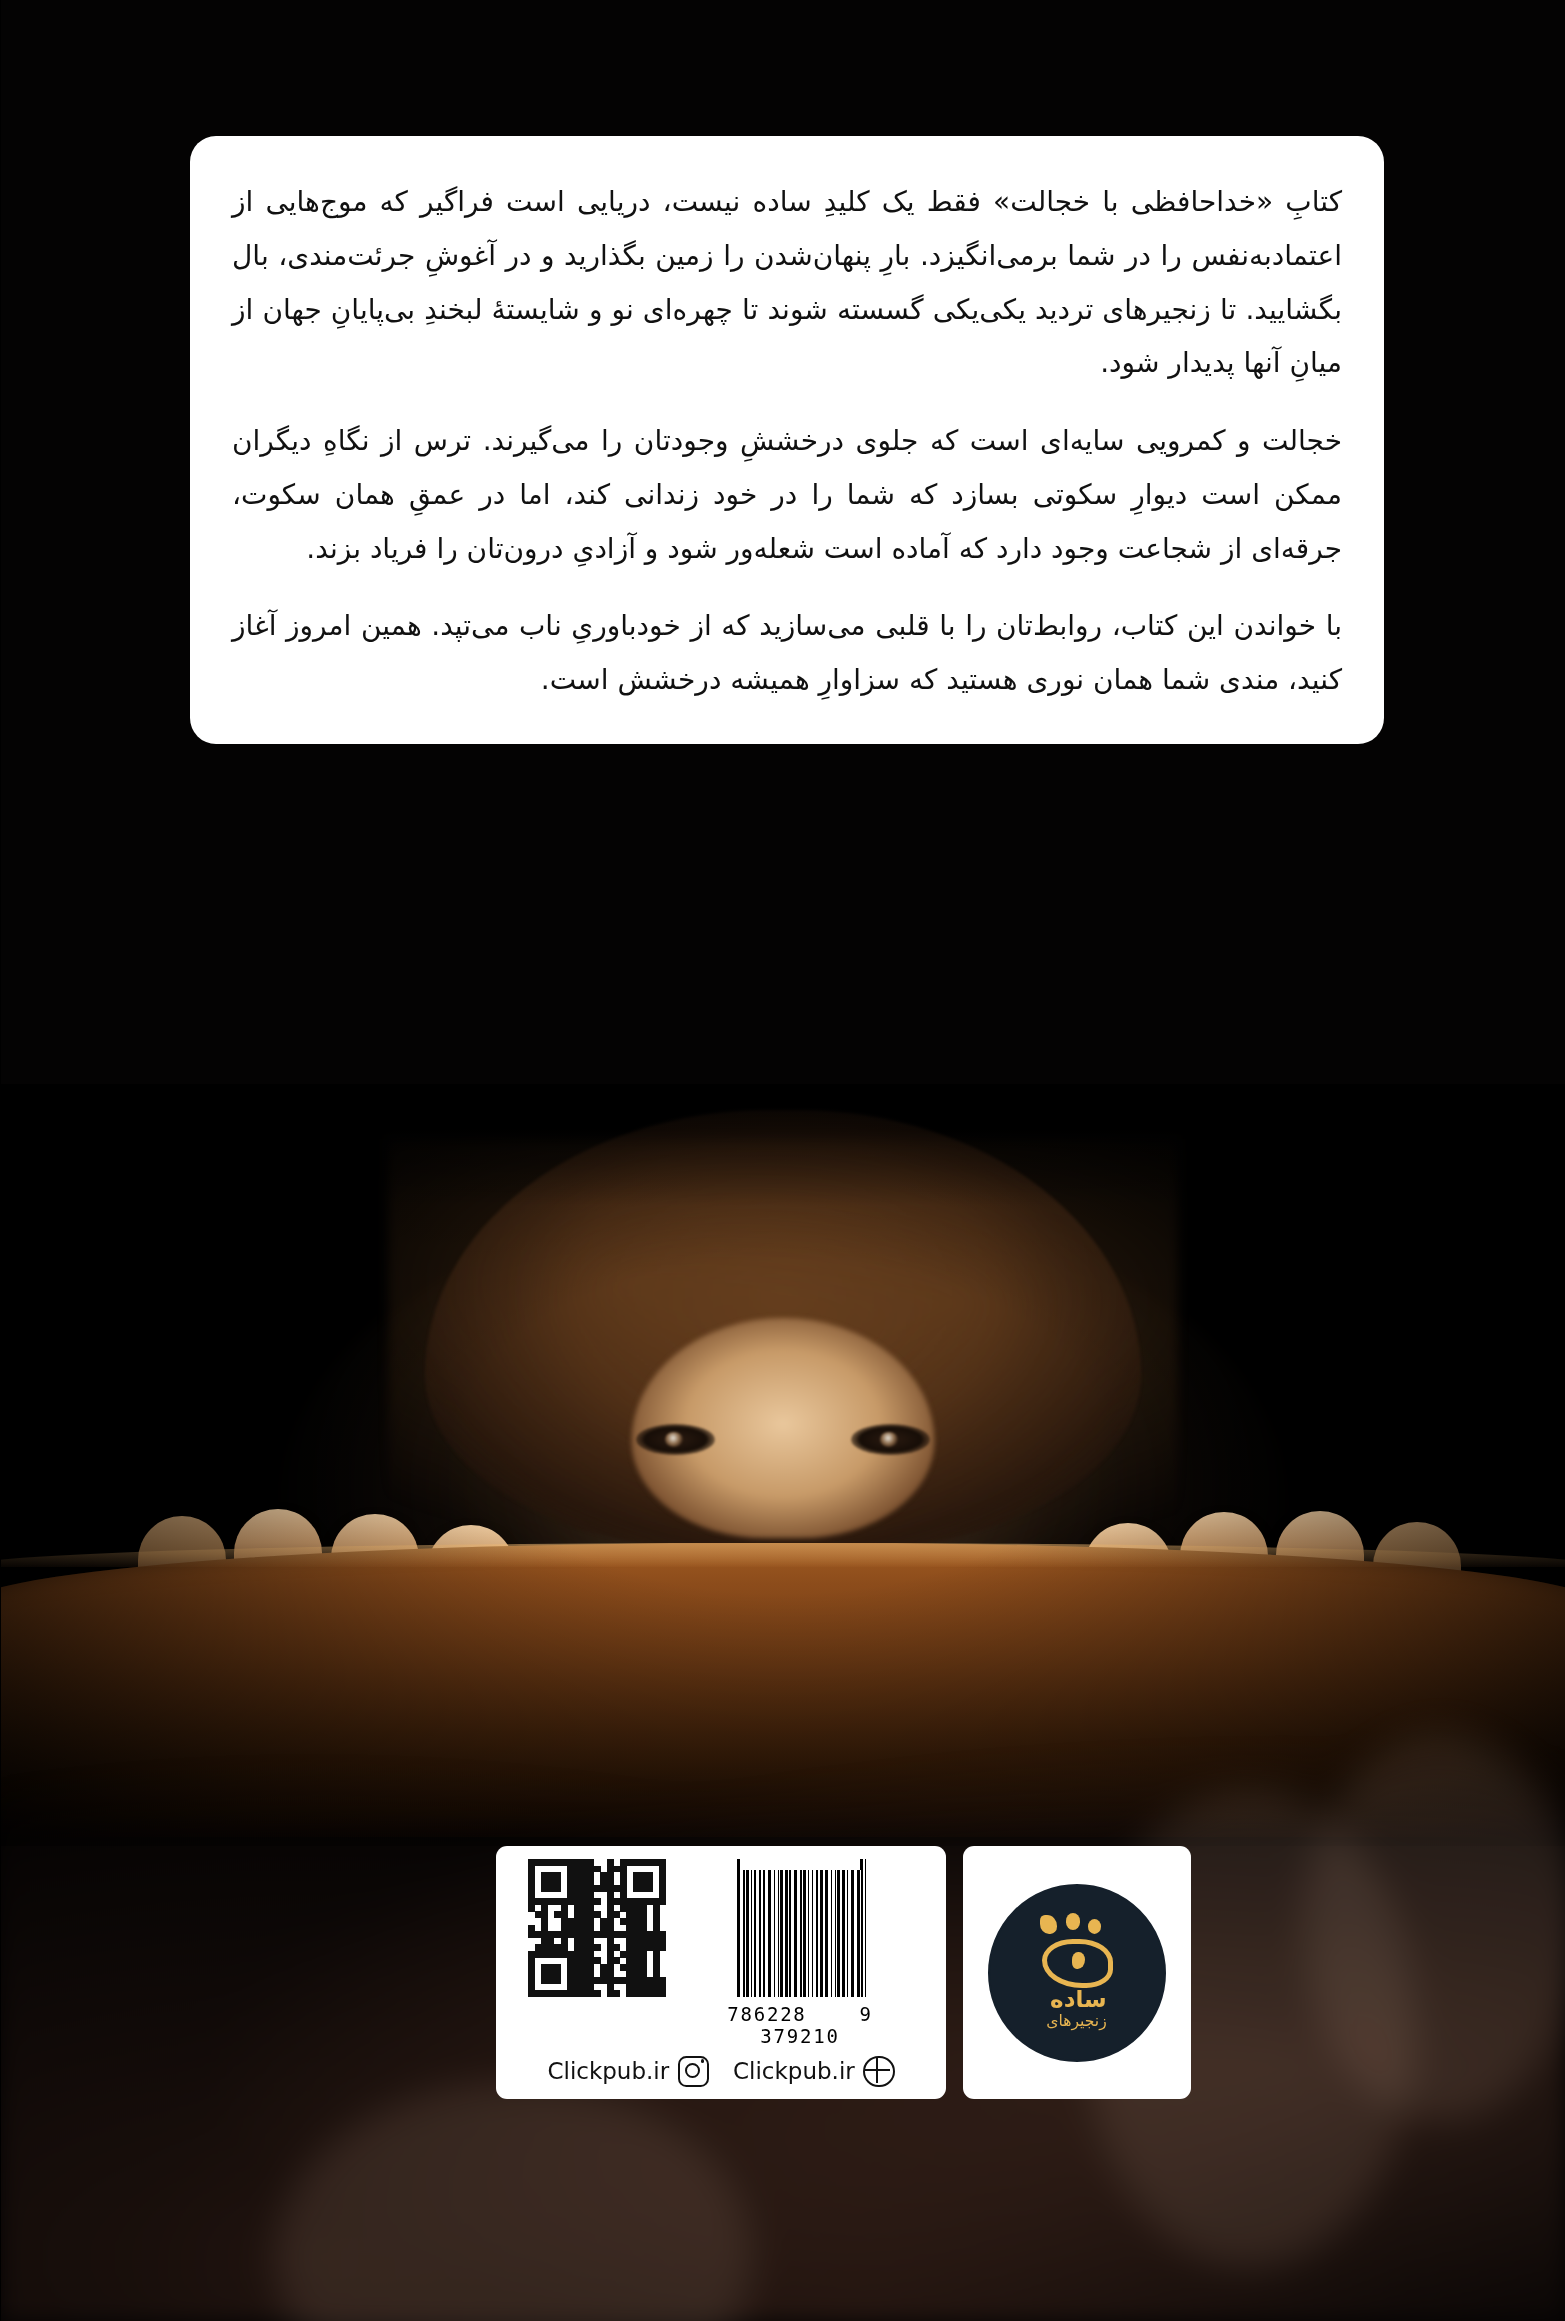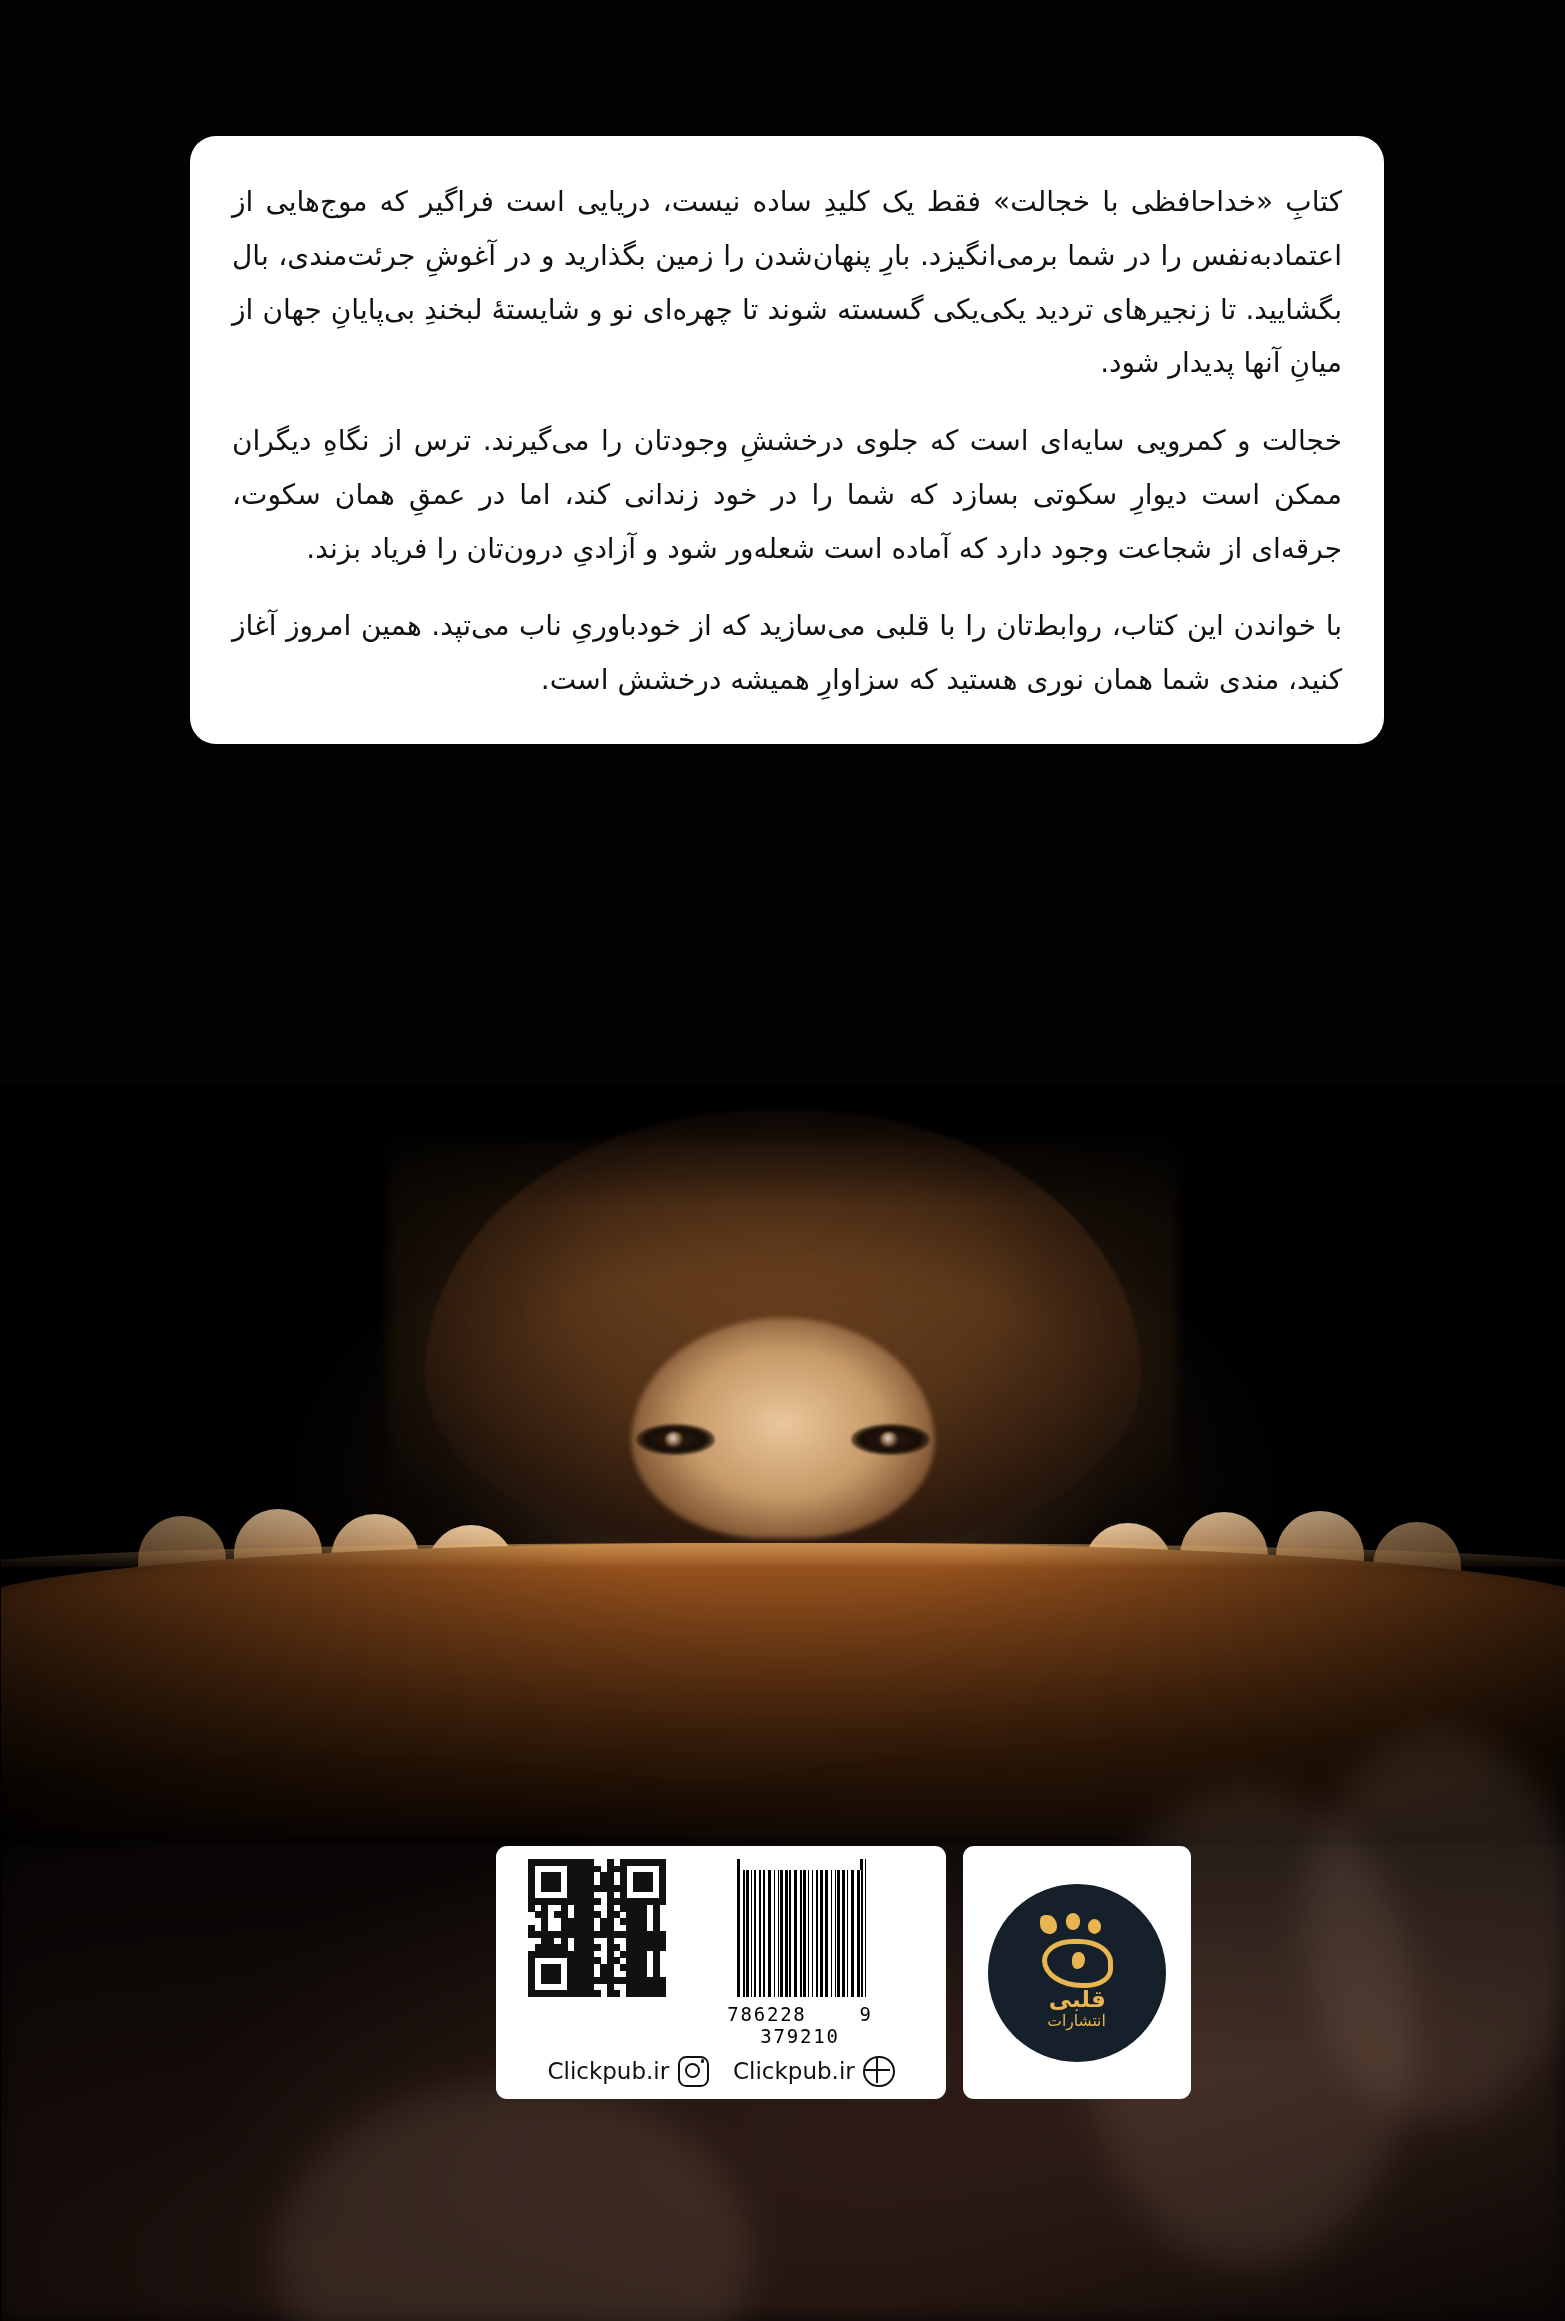--- a/index.html
+++ b/index.html
@@ -238,22 +238,22 @@
     <div class="logo-box">
       <div class="logo-circle">
         <div class="logo-mark">
           <span class="blob b1"></span>
           <span class="blob b2"></span>
           <span class="blob b3"></span>
           <span class="blob b4"></span>
           <span class="blob b5"></span>
         </div>
         <div class="logo-text">
-          <span class="big">قلبی</span>
-          <span>انتشارات</span>
+          <span class="big">ساده</span>
+          <span>زنجیرهای</span>
         </div>
       </div>
     </div>
 
     <div class="codes-box">
       <div class="codes-row">
         <div class="barcode">
           <div class="bars" id="bars">
               <i style="width: 0.9px; background: rgb(0, 0, 0); height: 100%;"></i>
               <i style="width: 1.8px; background: rgb(255, 255, 255); height: 100%;"></i>

